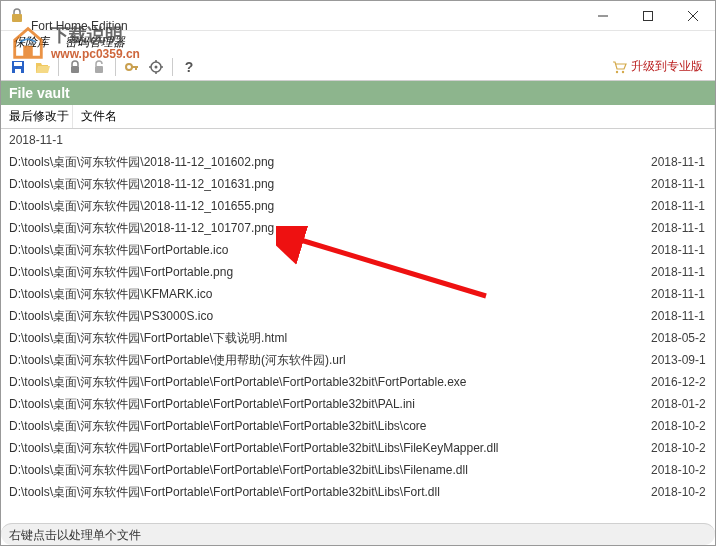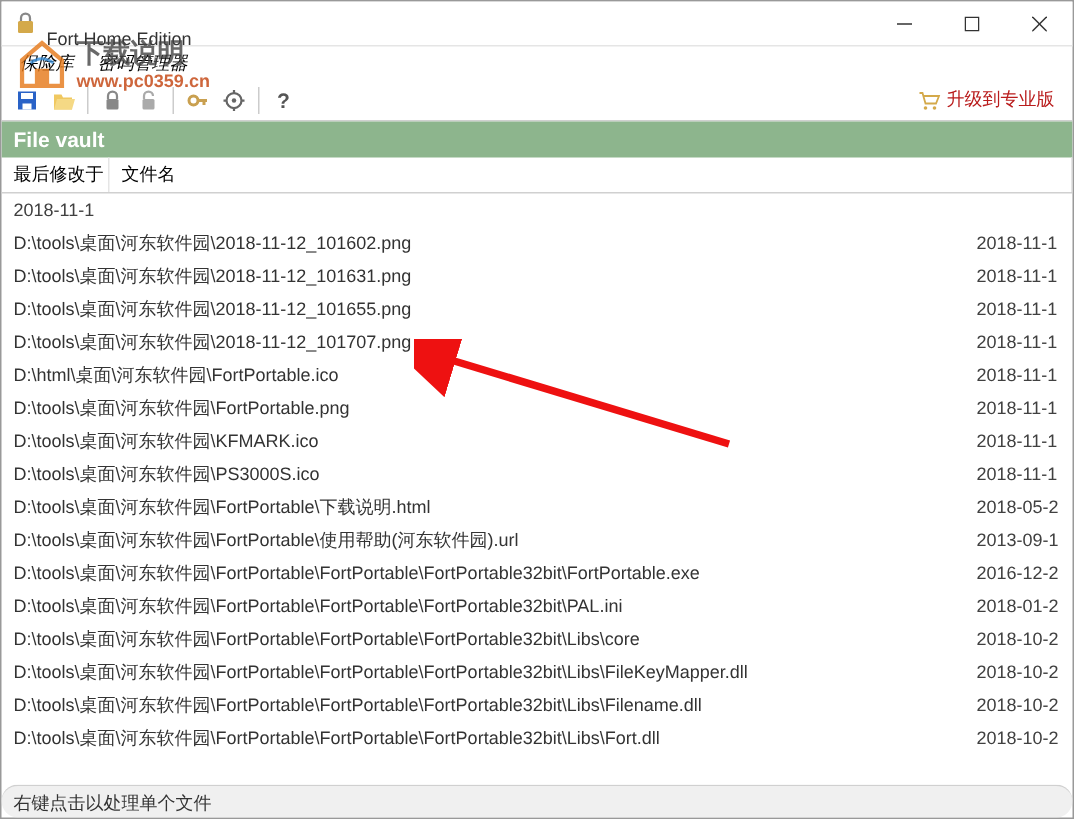--- a/index.html
+++ b/index.html
@@ -179,21 +179,21 @@
     </div>
     <div class="row">
       <div class="cell-name">D:\tools\桌面\河东软件园\2018-11-12_101655.png</div>
       <div class="cell-date">2018-11-1</div>
     </div>
     <div class="row">
       <div class="cell-name">D:\tools\桌面\河东软件园\2018-11-12_101707.png</div>
       <div class="cell-date">2018-11-1</div>
     </div>
     <div class="row">
-      <div class="cell-name">D:\html\桌面\河东软件园\FortPortable.ico</div>
+      <div class="cell-name">D:\tools\桌面\河东软件园\FortPortable.ico</div>
       <div class="cell-date">2018-11-1</div>
     </div>
     <div class="row">
       <div class="cell-name">D:\tools\桌面\河东软件园\FortPortable.png</div>
       <div class="cell-date">2018-11-1</div>
     </div>
     <div class="row">
       <div class="cell-name">D:\tools\桌面\河东软件园\KFMARK.ico</div>
       <div class="cell-date">2018-11-1</div>
     </div>

